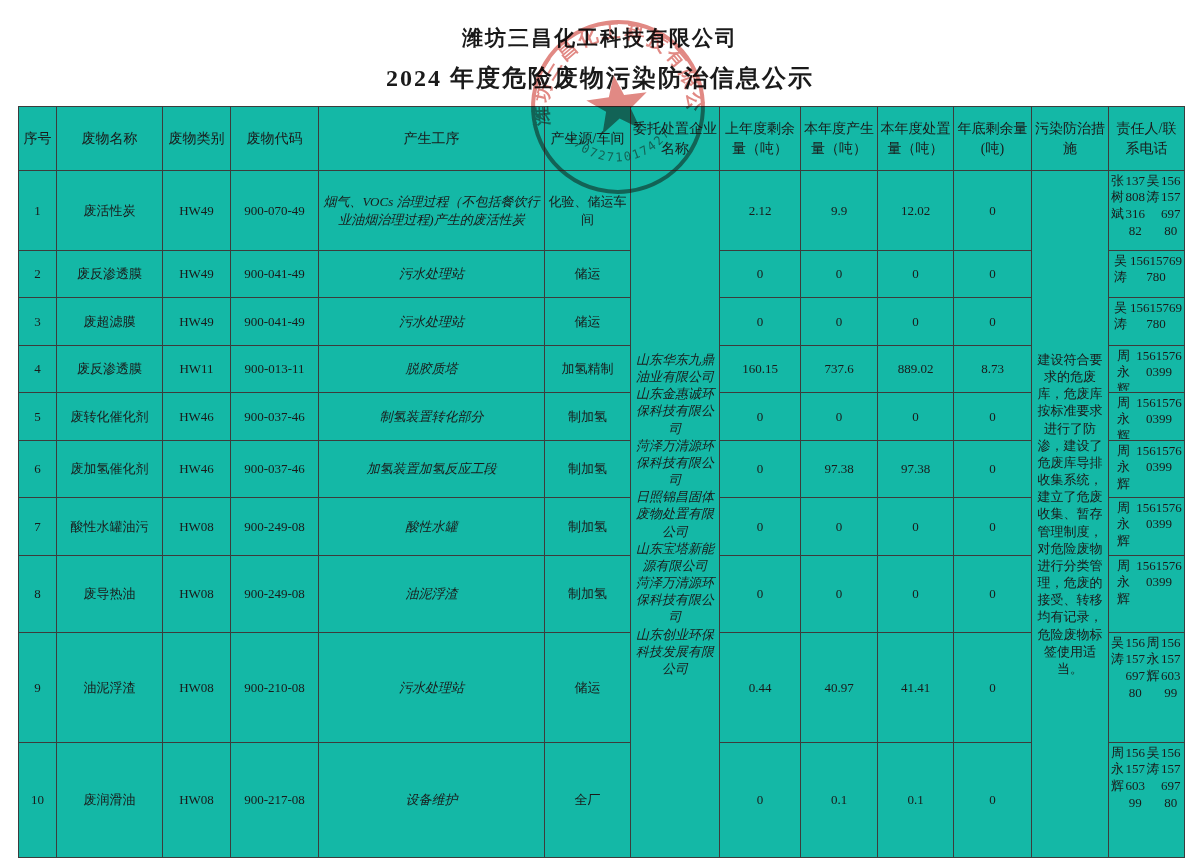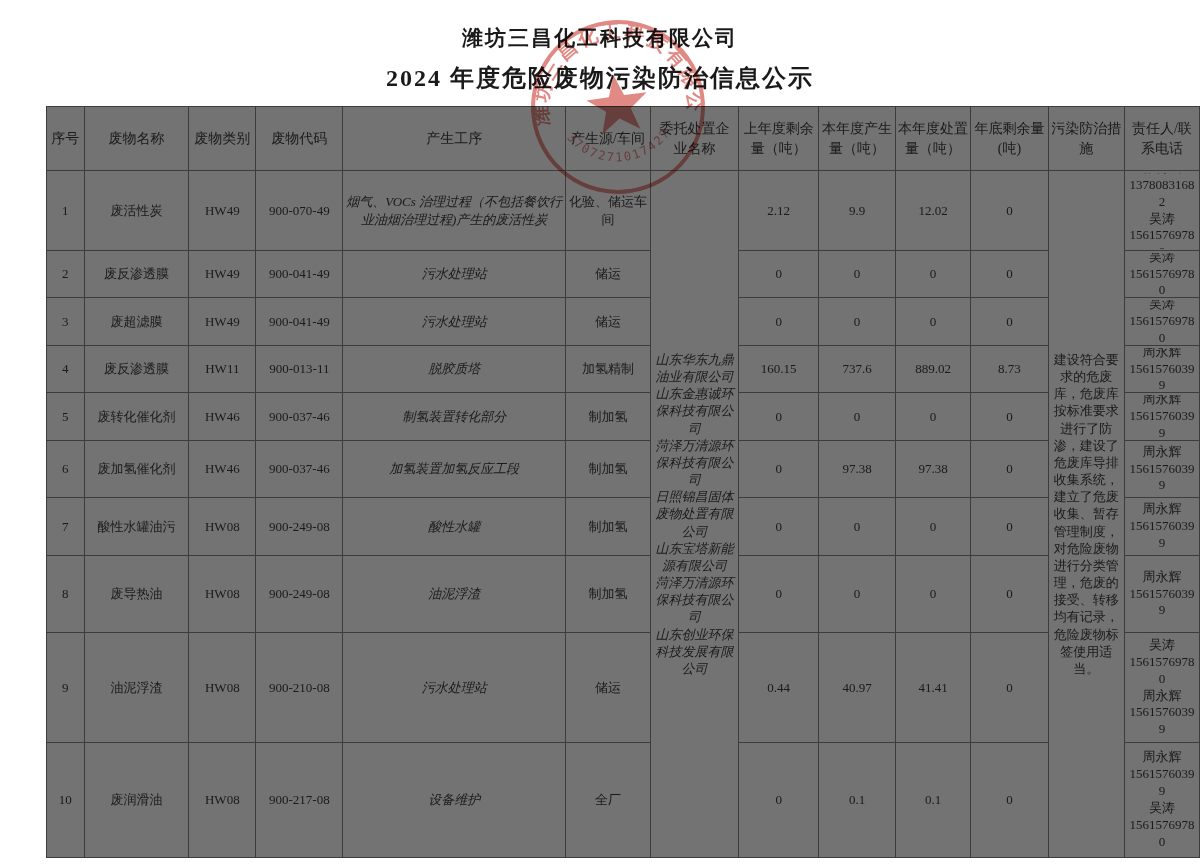--- a/index.html
+++ b/index.html
@@ -9,33 +9,33 @@
   }
   .title{
     text-align:center;font-size:21px;font-weight:bold;letter-spacing:2px;
     margin:24px 0 2px 0;
   }
   .subtitle{
     text-align:center;font-size:24px;font-weight:bold;letter-spacing:2px;
     margin:10px 0 12px 0;
   }
   table.waste{
-    border-collapse:collapse;table-layout:fixed;margin-left:46px;
-    background:#737373;
+    border-collapse:collapse;table-layout:fixed;margin-left:18px;
+    background:#14b8a6;
   }
   table.waste th, table.waste td{
     border:1px solid #3c3c3c;text-align:center;vertical-align:middle;
     font-size:13px;line-height:1.32;padding:1px 2px;font-weight:normal;
     overflow:hidden;word-break:break-all;
   }
   table.waste th{font-size:14px;line-height:1.4;}
   td.process-cell{font-size:13px;padding:1px 6px;font-style:italic;}
   td.companies-cell div{margin:0;font-style:italic;}
   td.measures-cell{padding:1px 3px;}
-  .contact-clip{overflow:hidden;display:flex;flex-direction:column;justify-content:center;}
+  .contact-clip{overflow:hidden;display:flex;flex-direction:row;justify-content:center;}
   .contact-clip div{line-height:1.3;}
   .stamp{
     position:absolute;left:527px;top:16px;width:182px;height:182px;
     opacity:0.62;pointer-events:none;transform:rotate(-8deg);
     mix-blend-mode:multiply;
   }
 </style>
 </head>
 <body>
 

